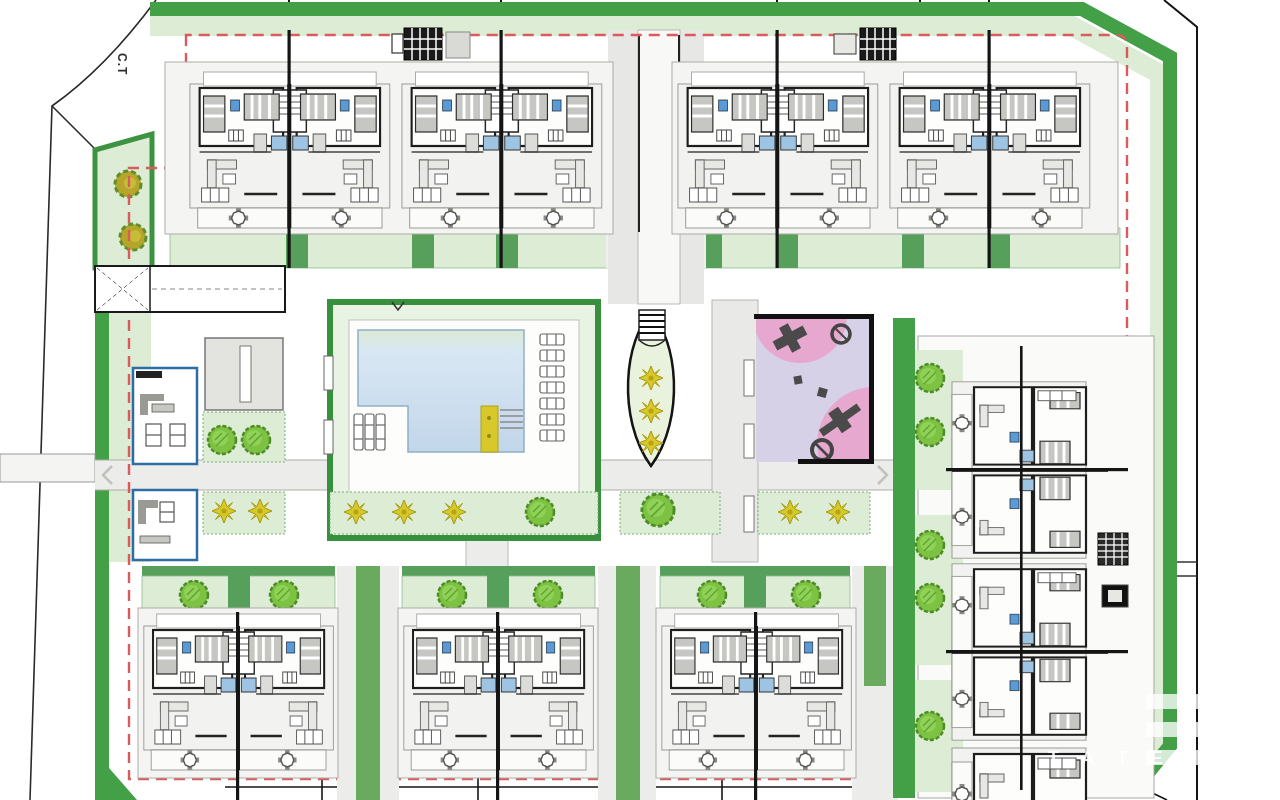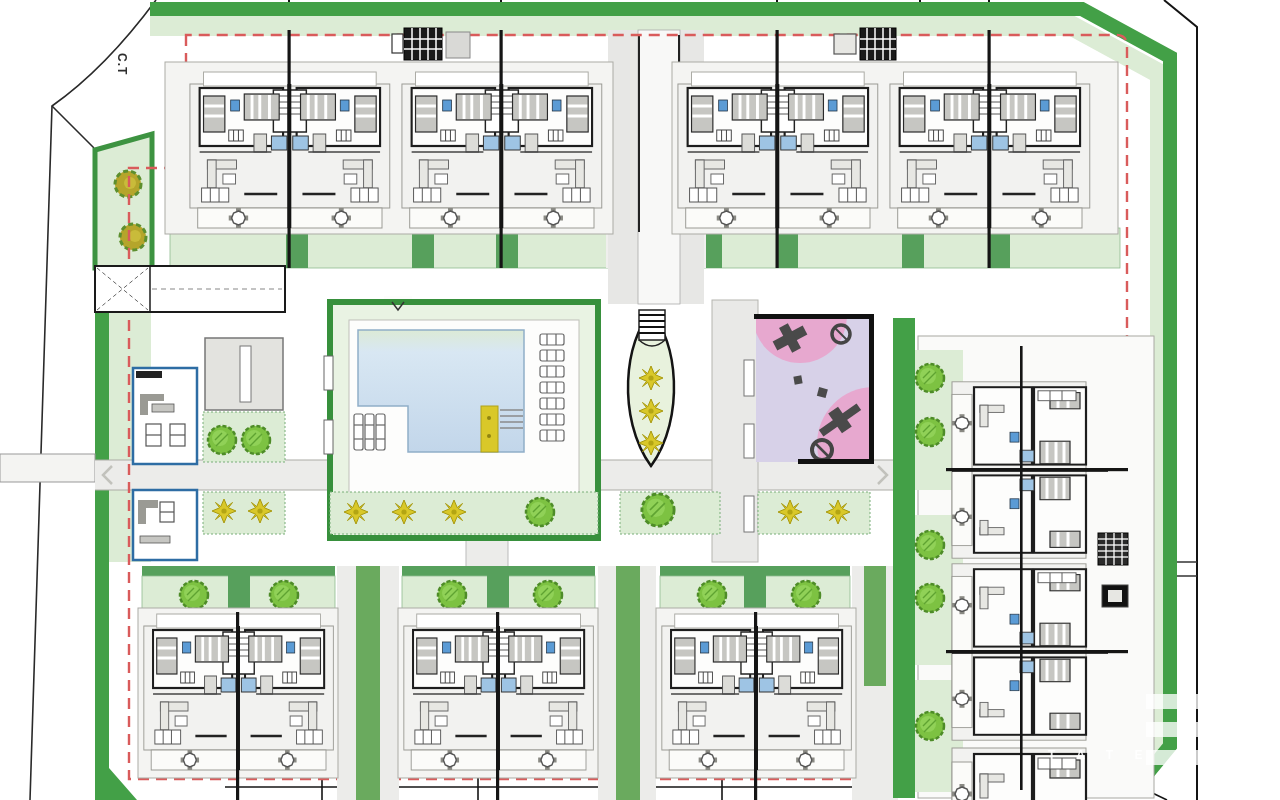--- a/index.html
+++ b/index.html
@@ -21,21 +21,21 @@
   .bathL{fill:var(--bath-blue,#9ec4e4);}
   .bathD{fill:#5b9bd5;}
   .treefill{fill:var(--tree-green,#7dc242);}
   .olivefill{fill:var(--tree-olive,#b5a52b);}
   .flowerfill{fill:var(--flower-yellow,#d9c829);}
   .ct-label{position:absolute;left:100px;top:68px;width:44px;color:#2e2e2e;
             font-size:12px;font-weight:bold;letter-spacing:1px;
             transform:rotate(90deg);transform-origin:center;}
   .wm-stripe{position:absolute;width:58px;height:15px;background:rgba(255,255,255,0.78);}
   .wm-text{position:absolute;left:1048px;top:748px;width:230px;color:rgba(255,255,255,0.88);
-           font-size:12px;font-weight:bold;letter-spacing:9px;}
+           font-size:18px;font-weight:bold;letter-spacing:9px;}
 </style>
 </head>
 <body>
 
 <div class="canvas">
 <svg width="1280" height="800" viewBox="0 0 1280 800">
 <defs>
   <linearGradient id="poolGrad" x1="0" y1="0" x2="0" y2="1">
     <stop offset="0" stop-color="#dcead6"></stop>
           <stop offset="0.18" stop-color="#d8e7f3"></stop>

